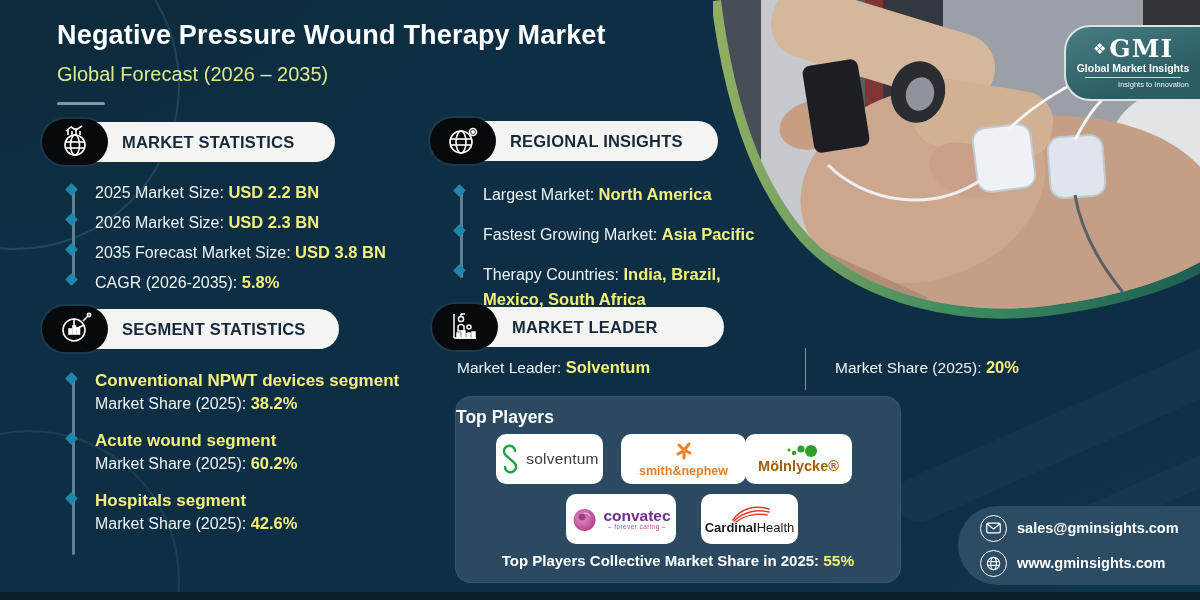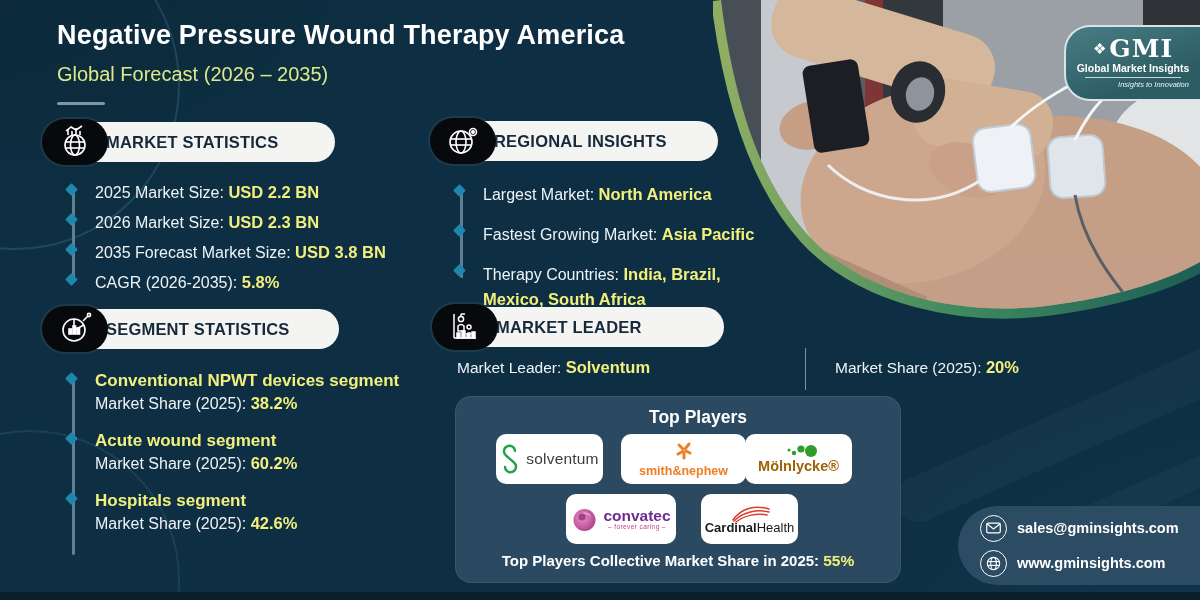--- a/index.html
+++ b/index.html
@@ -27,21 +27,21 @@
   .subtitle { margin-top:12px; font-size:20px; color:#DCE98C; }
   .title-rule { margin-top:16px; width:48px; height:3px; background:#7e97a6; border-radius:2px; }
 
   
   .sec { position:absolute; }
   .sec-header { display:flex; align-items:center; height:46px; }
   .icon-chip { position:relative; z-index:2; width:66px; height:46px; background:#07090d;
     border-radius:23px; display:flex; align-items:center; justify-content:center; flex:none;
     box-shadow:0 0 0 2px rgba(255,255,255,.06); }
   .hdr-pill { position:relative; z-index:1; margin-left:-28px; height:40px; background:#f4f4f3;
-    border-radius:14px 22px 22px 14px; display:flex; align-items:center; padding-left:26px;
+    border-radius:14px 22px 22px 14px; display:flex; align-items:center; padding-left:42px;
     color:#16293a; font-weight:bold; font-size:16.5px; letter-spacing:.2px; }
 
   
   .list { position:relative; margin-top:16px; }
   .connector { position:absolute; width:2.5px; background:#5E8096; left:7px; border-radius:2px; }
   .li { position:relative; padding-left:30px; }
   .diamond { position:absolute; left:2px; top:4px; width:9px; height:9px; background:#1F86AC; transform:rotate(45deg); border-radius:1px; }
   .lbl { color:#eef3f6; font-size:16px; }
   .val { color:#F2EF7D; font-weight:bold; font-size:16.5px; }
   .seg-title { color:#F2EF7D; font-weight:bold; font-size:17px; }
@@ -51,21 +51,21 @@
   .seg-row { margin-bottom:15px; line-height:22px; }
 
   
   .leader-row { position:absolute; left:457px; top:358px; width:700px; display:flex; align-items:center; }
   .leader-divider { position:absolute; left:348px; top:-10px; width:1px; height:42px; background:rgba(220,230,235,.55); }
   .share-group { position:absolute; left:378px; top:0; white-space:nowrap; }
 
   
   .tp-panel { position:absolute; left:455px; top:396px; width:446px; height:187px;
     background:#2B4A61; border:1px solid rgba(255,255,255,.07); border-radius:16px; }
-  .tp-title { text-align:center; margin-top:10px; font-size:17.5px; font-weight:bold; color:#fff;margin-left:40px; }
+  .tp-title { margin-top:10px; font-size:17.5px; font-weight:bold; color:#fff; }
   .logo-card { position:absolute; background:#fff; border-radius:10px; display:flex; flex-direction:column;
     align-items:center; justify-content:center; }
   .tp-summary { position:absolute; left:0; right:0; bottom:12px; text-align:center; font-size:15px; font-weight:bold; color:#fff;margin-top:40px; }
   .tp-summary .val { font-size:15.5px; }
 
   .lg-solventum { left:40px; top:37px; width:107px; height:50px; flex-direction:row; gap:6px; }
   .solv-text { color:#3c3c3e; font-size:15.5px; letter-spacing:.2px; }
   .lg-smith { left:165px; top:37px; width:125px; height:50px; gap:4px; }
   .smith-text { color:#EE7E23; font-size:12.5px; font-weight:bold; }
   .lg-molnlycke { left:289px; top:37px; width:107px; height:50px; }
@@ -81,21 +81,21 @@
   
   .gmi-badge { position:absolute; left:1064px; top:25px; width:136px; height:76px;
     background:linear-gradient(160deg, #4a7d83 0%, #2c5d65 70%);
     border:2px solid rgba(235,242,243,.9); border-right:none; border-radius:26px 0 0 26px;
     display:flex; flex-direction:column; align-items:center; justify-content:center; }
   .gmi-row { display:flex; align-items:center; gap:3px; }
   .gmi-mark { font-size:15px; color:#fff; }
   .gmi-text { font-family:"DejaVu Serif", serif; font-size:25px; font-weight:bold; color:#fff; letter-spacing:1px; line-height:24px; }
   .gmi-org { font-size:10.5px; font-weight:bold; color:#fff; margin-top:1px; }
   .gmi-rule { width:96px; height:1px; background:rgba(255,255,255,.75); margin:3px 0 2px; }
-  .gmi-tagline { font-size:7.5px; font-style:italic; color:#eef4f5;margin-left:41px; }
+  .gmi-tagline { font-size:7.5px; color:#eef4f5;margin-left:41px; }
 
   
   .contact-card { position:absolute; left:958px; top:506px; width:242px; height:79px;
     background:#2C4C64; border-radius:40px 0 0 40px; display:flex; flex-direction:column;
     justify-content:center; gap:8px; padding-left:22px; }
   .contact-row { display:flex; align-items:center; gap:10px; }
   .contact-icon { width:27px; height:27px; border:1.6px solid #fff; border-radius:50%;
     display:flex; align-items:center; justify-content:center; flex:none; }
   .contact-text { font-size:14.5px; font-weight:bold; color:#fff; }
 
@@ -161,21 +161,21 @@
 
       <path d="M295,130 C330,95 400,55 487,42" fill="none" stroke="#f4f5f7" stroke-width="3"></path>
       <path d="M362,140 C372,120 382,106 392,97" fill="none" stroke="#f4f5f7" stroke-width="3"></path>
       <path d="M392,97 C400,90 410,84 420,80" fill="none" stroke="#d98a52" stroke-width="4"></path>
       <path d="M268,180 C215,215 150,200 115,165" fill="none" stroke="#eceef0" stroke-width="3"></path>
       <path d="M362,195 C372,255 415,300 455,345" fill="none" stroke="#5a5f66" stroke-width="3"></path>
     </g>
   </svg>
 
   <div class="title-wrap">
-    <div class="main-title">Negative Pressure Wound Therapy America</div>
+    <div class="main-title">Negative Pressure Wound Therapy Market</div>
     <div class="subtitle">Global Forecast (2026 – 2035)</div>
     <div class="title-rule"></div>
   </div>
 
   <div class="gmi-badge">
     <div class="gmi-row">
       <span class="gmi-mark">❖</span>
       <span class="gmi-text">GMI</span>
     </div>
     <div class="gmi-org">Global Market Insights</div>

